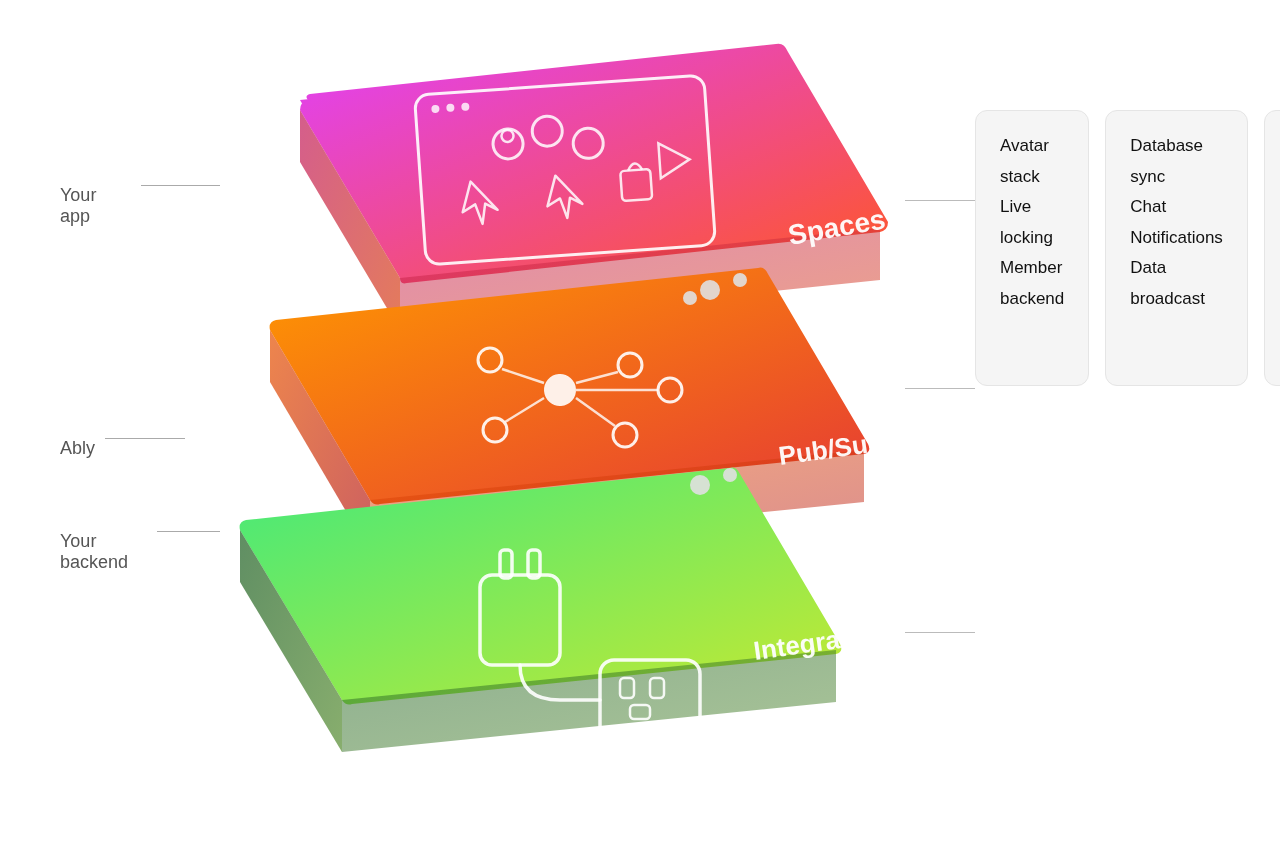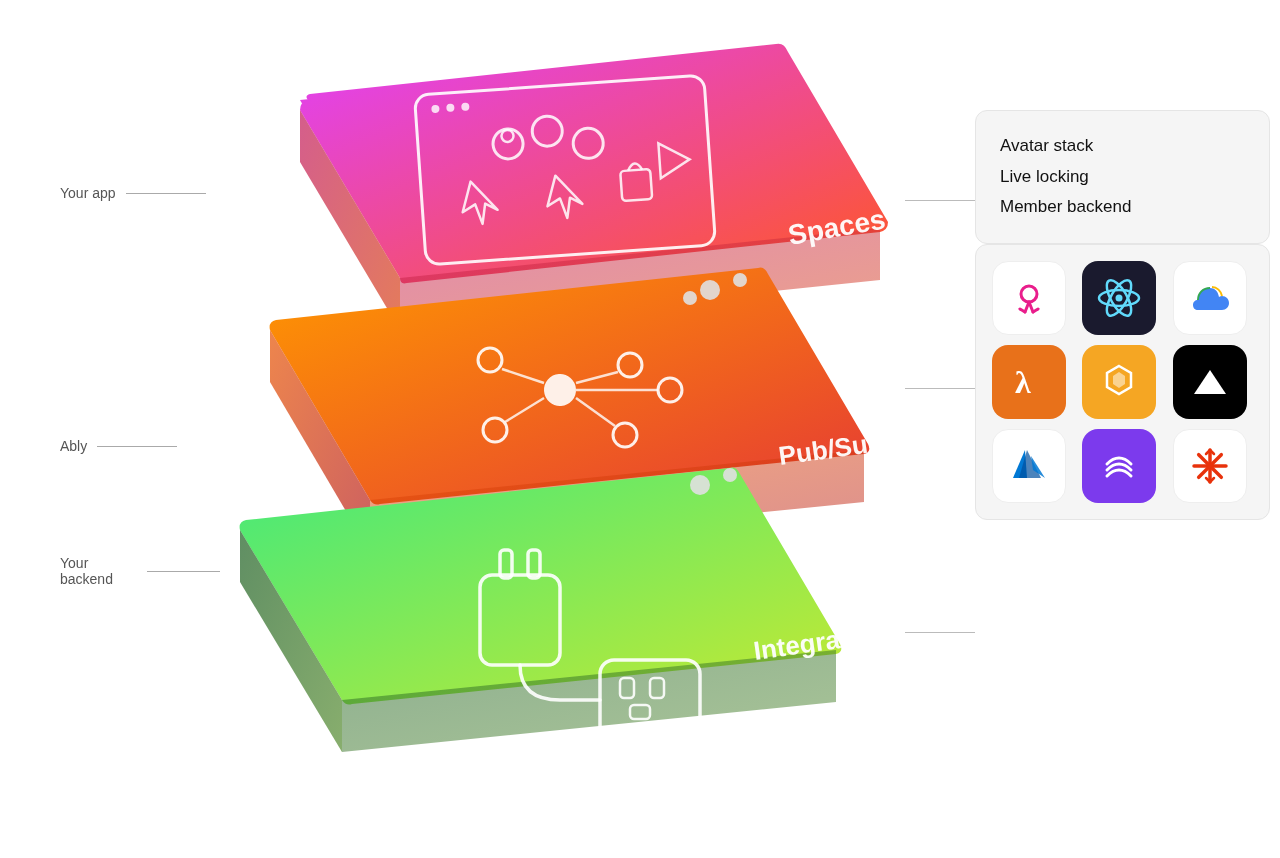--- a/index.html
+++ b/index.html
@@ -27,56 +27,57 @@
       left: 0;
       top: 0;
       width: 220px;
       height: 100%;
     }
 
     .layer-label {
       position: absolute;
       left: 60px;
       display: flex;
-      align-items: center;
+      align-items: flex-start;
       gap: 10px;
       color: #555;
-      font-size: 14px;
+      font-size: 18px;
       font-weight: 400;
     }
 
     .layer-label::after {
       content: '';
       display: block;
       width: 80px;
       height: 1px;
       background: #aaa;
     }
 
     .label-your-app { top: 185px; }
     .label-ably { top: 390px; margin-top: 48px; }
-    .label-your-backend { top: 555px; }
+    .label-your-backend { top: 531px; }
 
     
     .layers-area {
       position: absolute;
       left: 200px;
       top: 20px;
       width: 760px;
       height: 820px;
     }
 
     
     .right-panels {
       position: absolute;
       right: 10px;
       top: 110px;
       width: 295px;
       display: flex;
-      flex-direction: column;
+      flex-direction: row;
+      gap: 16px;
     }
 
     .info-panel {
       background: #f5f5f5;
       border-radius: 12px;
       padding: 20px 24px;
       border: 1px solid #e5e5e5;
     }
 
     .info-panel p {
@@ -247,20 +248,26 @@
   <div style="position:absolute; right:305px; top:632px; width:70px; height:1px; background:#bbb;"></div>
 
   <div class="right-panels">
 
     <div class="info-panel">
       <p>Avatar stack</p>
       <p>Live locking</p>
       <p>Member backend</p>
     </div>
 
+    <div class="info-panel">
+      <p>Database sync</p>
+      <p>Chat</p>
+      <p>Notifications</p>
+      <p>Data broadcast</p>
+    </div>
 
     <div class="icons-panel">
       <div class="icons-grid">
 
         <div class="icon-box" style="background:#ffffff; border:1px solid #eee;">
           <svg width="48" height="48" viewBox="0 0 48 48">
             <circle cx="24" cy="20" r="8" fill="none" stroke="#e91e8c" stroke-width="3"></circle>
             <line x1="24" y1="28" x2="20" y2="38" stroke="#e91e8c" stroke-width="3" stroke-linecap="round"></line>
             <line x1="24" y1="28" x2="28" y2="38" stroke="#e91e8c" stroke-width="3" stroke-linecap="round"></line>
             <line x1="20" y1="38" x2="15" y2="35" stroke="#e91e8c" stroke-width="3" stroke-linecap="round"></line>

